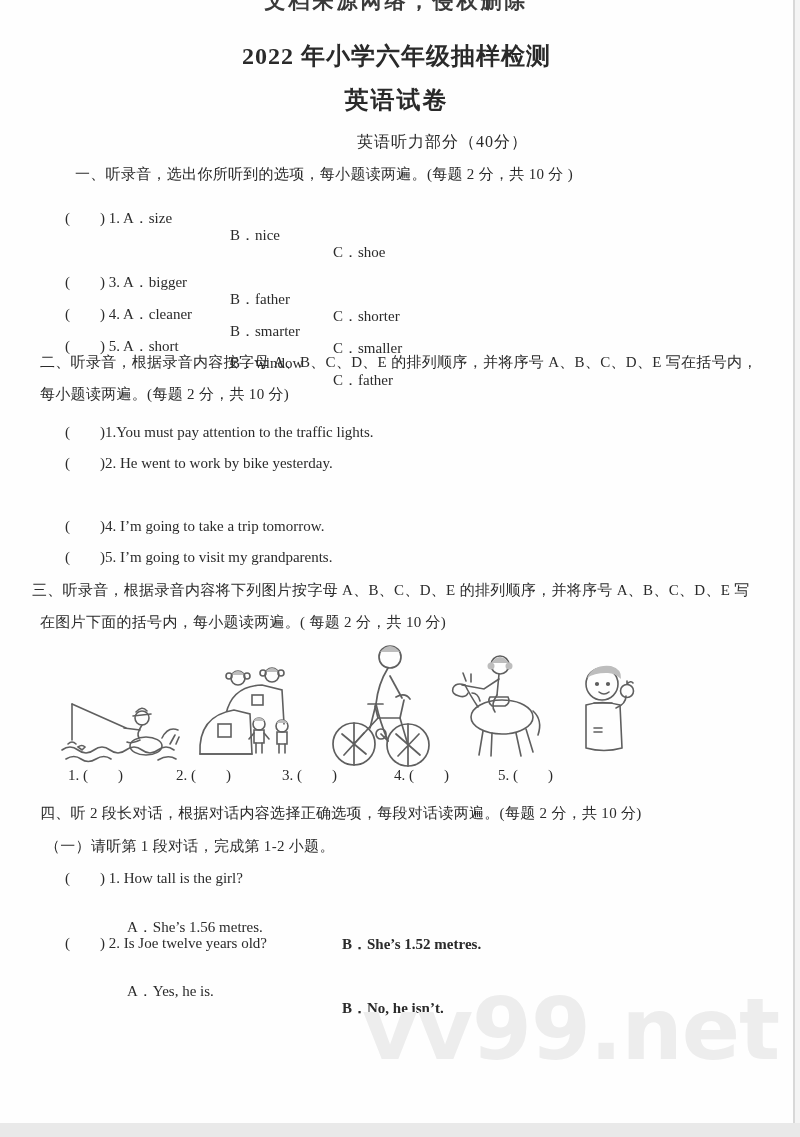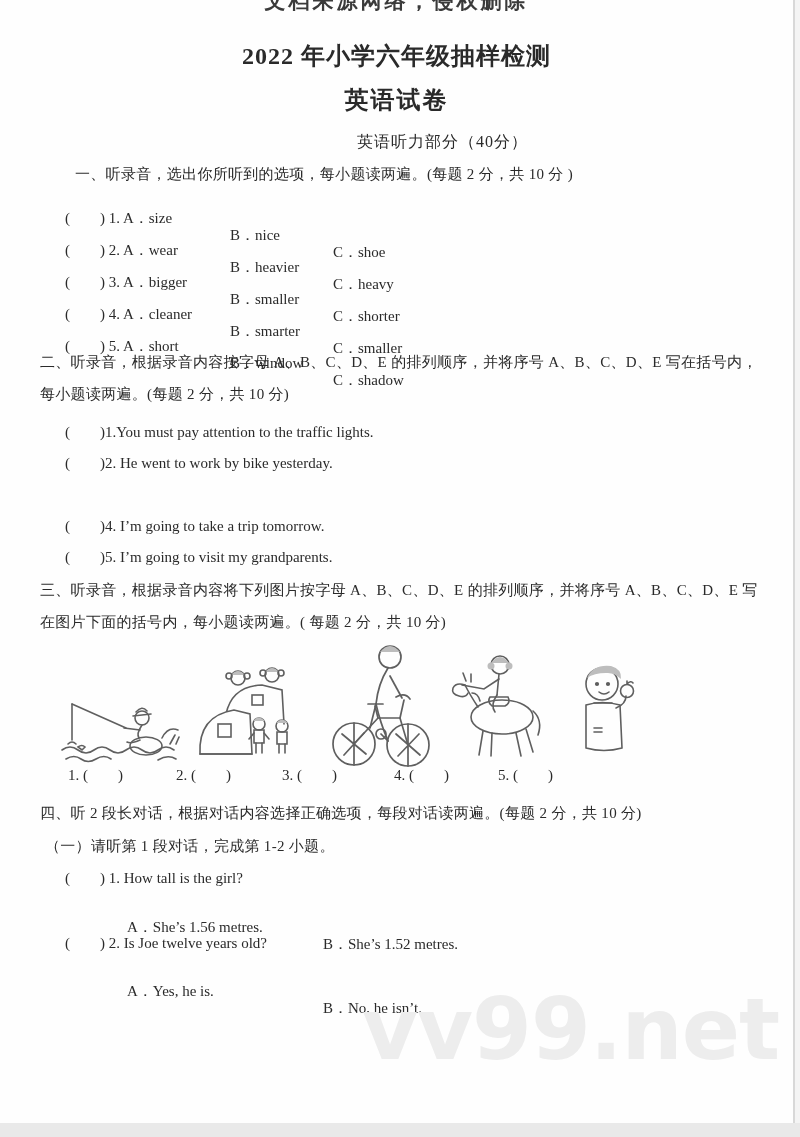--- a/index.html
+++ b/index.html
@@ -26,21 +26,21 @@
   }
   .title-main{top:40px;font-size:24px;font-weight:bold;letter-spacing:1px;}
   .title-sub{top:84px;font-size:24px;font-weight:bold;letter-spacing:2px;}
   .part-head{top:132px;font-size:16px;letter-spacing:1px;margin-left:46px;}
   .h15{font-size:15px;letter-spacing:0.3px;line-height:20px;white-space:nowrap;}
   .row{left:0;width:793px;height:22px;}
   .row .pre{position:absolute;left:65px;white-space:pre;}
   .row .optb{position:absolute;left:230px;white-space:pre;}
   .row .optc{position:absolute;left:333px;white-space:pre;}
   .row .opta4{position:absolute;left:115px;white-space:pre;margin-left:12px;}
-  .row .optb4{position:absolute;left:323px;white-space:pre;}
+  .row .optb4{position:absolute;left:342px;white-space:pre;font-weight:bold;}
   .slot{position:absolute;white-space:pre;font-size:15px;}
   .illus{position:absolute;}
   .illus svg{display:block;}
   .watermark{
     position:absolute;left:362px;top:986px;
     font-family:"DejaVu Sans",sans-serif;font-weight:bold;
     font-size:86px;letter-spacing:-1px;line-height:1;
     color:#ededed;z-index:5;
   }
   .txt{font-size:15px;white-space:pre;}
@@ -58,50 +58,45 @@
   <div class="abs center title-sub">英语试卷</div>
   <div class="abs center part-head">英语听力部分（40分）</div>
 
   <div class="abs h15" style="left:75px;top:164px;">一、听录音，选出你所听到的选项，每小题读两遍。(每题 2 分，共 10 分 )</div>
 
   <div class="abs row txt" style="top:192px;">
     <span class="pre">(　　) 1. A．size</span>
     <span class="optb">B．nice</span>
     <span class="optc">C．shoe</span>
   </div>
-  <div class="abs row txt" style="top:224px;">
-    <span class="pre">(　　) 2. A．wear</span>
-    <span class="optb">B．heavier</span>
-    <span class="optc">C．heavy</span>
-  </div>
   <div class="abs row txt" style="top:256px;">
     <span class="pre">(　　) 3. A．bigger</span>
-    <span class="optb">B．smaller</span>
+    <span class="optb">B．father</span>
     <span class="optc">C．shorter</span>
   </div>
   <div class="abs row txt" style="top:288px;">
     <span class="pre">(　　) 4. A．cleaner</span>
     <span class="optb">B．smarter</span>
     <span class="optc">C．smaller</span>
   </div>
   <div class="abs row txt" style="top:320px;">
     <span class="pre">(　　) 5. A．short</span>
     <span class="optb">B．window</span>
-    <span class="optc">C．shadow</span>
+    <span class="optc">C．father</span>
   </div>
 
   <div class="abs h15" style="left:40px;top:352px;">二、听录音，根据录音内容按字母 A、B、C、D、E 的排列顺序，并将序号 A、B、C、D、E 写在括号内，</div>
   <div class="abs h15" style="left:40px;top:384px;">每小题读两遍。(每题 2 分，共 10 分)</div>
 
   <div class="abs txt" style="left:65px;top:423px;">(　　)1.You must pay attention to the traffic lights.</div>
   <div class="abs txt" style="left:65px;top:454px;">(　　)2. He went to work by bike yesterday.</div>
   <div class="abs txt" style="left:65px;top:517px;">(　　)4. I’m going to take a trip tomorrow.</div>
   <div class="abs txt" style="left:65px;top:548px;">(　　)5. I’m going to visit my grandparents.</div>
 
-  <div class="abs h15" style="left:40px;top:580px;">三、听录音，根据录音内容将下列图片按字母 A、B、C、D、E 的排列顺序，并将序号 A、B、C、D、E 写</div>
+  <div class="abs h15" style="left:32px;top:580px;">三、听录音，根据录音内容将下列图片按字母 A、B、C、D、E 的排列顺序，并将序号 A、B、C、D、E 写</div>
   <div class="abs h15" style="left:40px;top:612px;">在图片下面的括号内，每小题读两遍。( 每题 2 分，共 10 分)</div>
 
   <div class="illus" style="left:58px;top:690px;">
     <svg width="125" height="78" viewBox="0 0 125 78" fill="none" stroke="#5f5f5f" stroke-width="1.6" stroke-linecap="round">
       <path d="M4,60 q8,-6 16,0 t16,0 t16,0 t16,0 t16,0 t16,0 t16,0"></path>
       <path d="M8,69 q8,-5 15,0 t15,0 t15,0"></path>
       <path d="M100,70 q10,-6 18,-1"></path>
       <ellipse cx="88" cy="56" rx="16" ry="9"></ellipse>
       <circle cx="84" cy="28" r="7"></circle>
       <path d="M75,26 l18,-2"></path>

